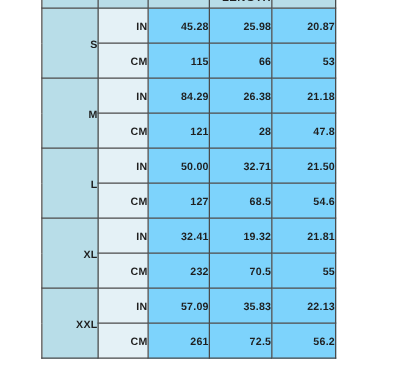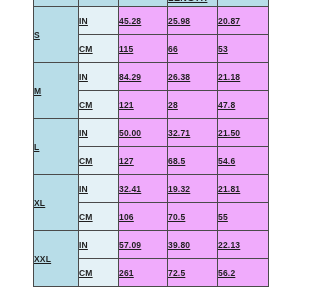--- a/index.html
+++ b/index.html
@@ -23,29 +23,28 @@
 
   table.size-chart {
     border-collapse: collapse;
     table-layout: fixed;
     width: 235px;
     background: #ffffff;
   }
 
   table.size-chart td {
     border: 1.5px solid #4a4a4a;
-    text-align: left;
+    text-align: right;
     vertical-align: middle;
     font-size: 8.5px;
     font-weight: bold;
     color: #1f1f1f;
     padding: 0;
     letter-spacing: 0.2px;
     white-space: nowrap;
-    text-decoration: underline;
   }
 
   
   col.c-size { width: 45px; }
   col.c-unit { width: 40px; }
   col.c-m1   { width: 49px; }
   col.c-m2   { width: 50px; }
   col.c-m3   { width: 51px; }
 
   
@@ -65,21 +64,21 @@
 
   
   td.unit-cell {
     background: #e4f1f6;
     font-size: 8px;
     letter-spacing: 0.4px;
   }
 
   
   td.val-cell {
-    background: #f0abfc;
+    background: #7dd3fc;
     height: 27px;
     font-size: 9px;
   }
 </style>
 </head>
 <body>
 
 <div id="size-chart-wrap">
   <table class="size-chart">
     <colgroup>
@@ -143,30 +142,30 @@
 
       <tr>
         <td class="size-cell" rowspan="2">XL</td>
         <td class="unit-cell">IN</td>
         <td class="val-cell">32.41</td>
         <td class="val-cell">19.32</td>
         <td class="val-cell">21.81</td>
       </tr>
       <tr>
         <td class="unit-cell">CM</td>
-        <td class="val-cell">106</td>
+        <td class="val-cell">232</td>
         <td class="val-cell">70.5</td>
         <td class="val-cell">55</td>
       </tr>
 
       <tr>
         <td class="size-cell" rowspan="2">XXL</td>
         <td class="unit-cell">IN</td>
         <td class="val-cell">57.09</td>
-        <td class="val-cell">39.80</td>
+        <td class="val-cell">35.83</td>
         <td class="val-cell">22.13</td>
       </tr>
       <tr>
         <td class="unit-cell">CM</td>
         <td class="val-cell">261</td>
         <td class="val-cell">72.5</td>
         <td class="val-cell">56.2</td>
       </tr>
 
     </tbody>

